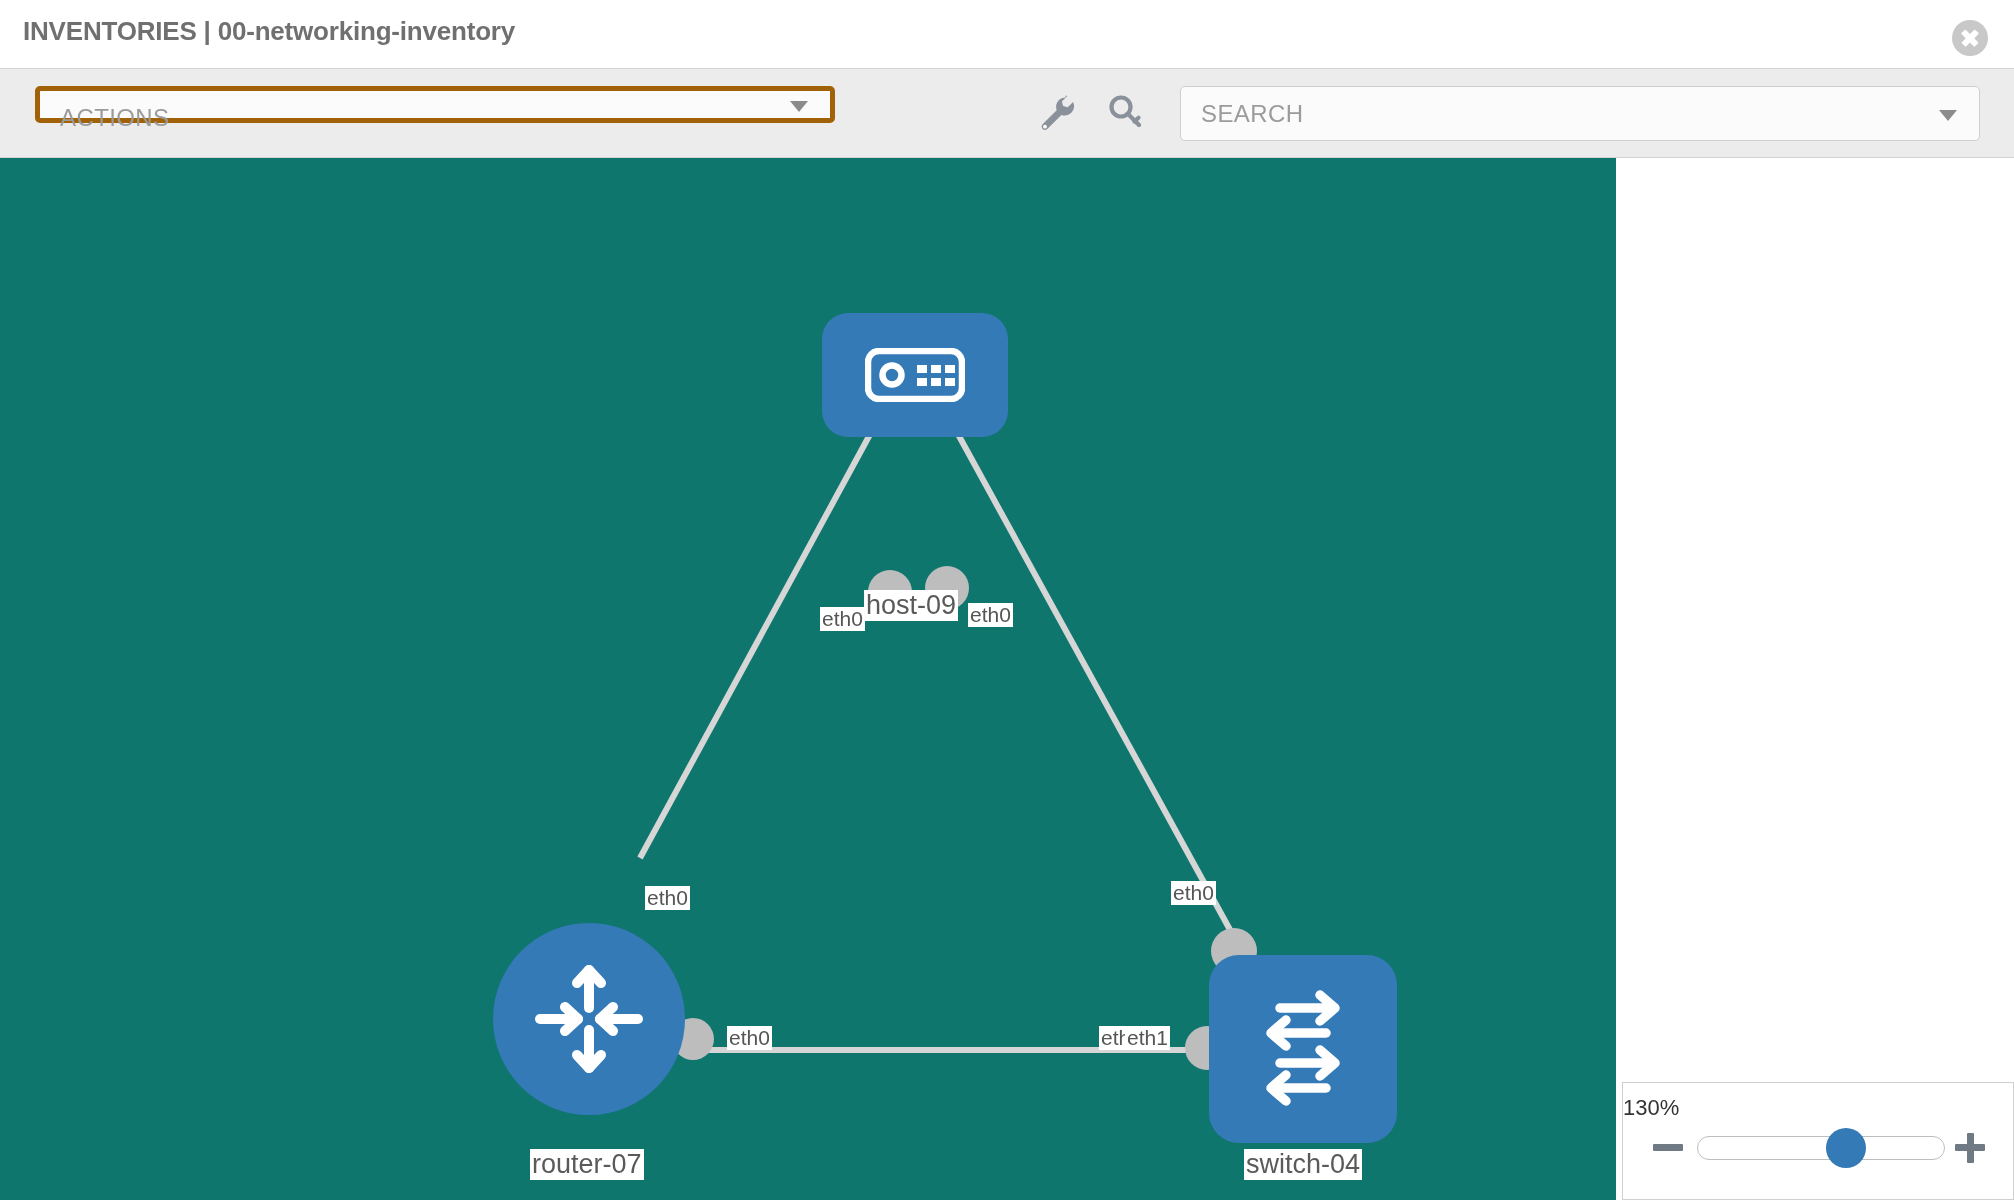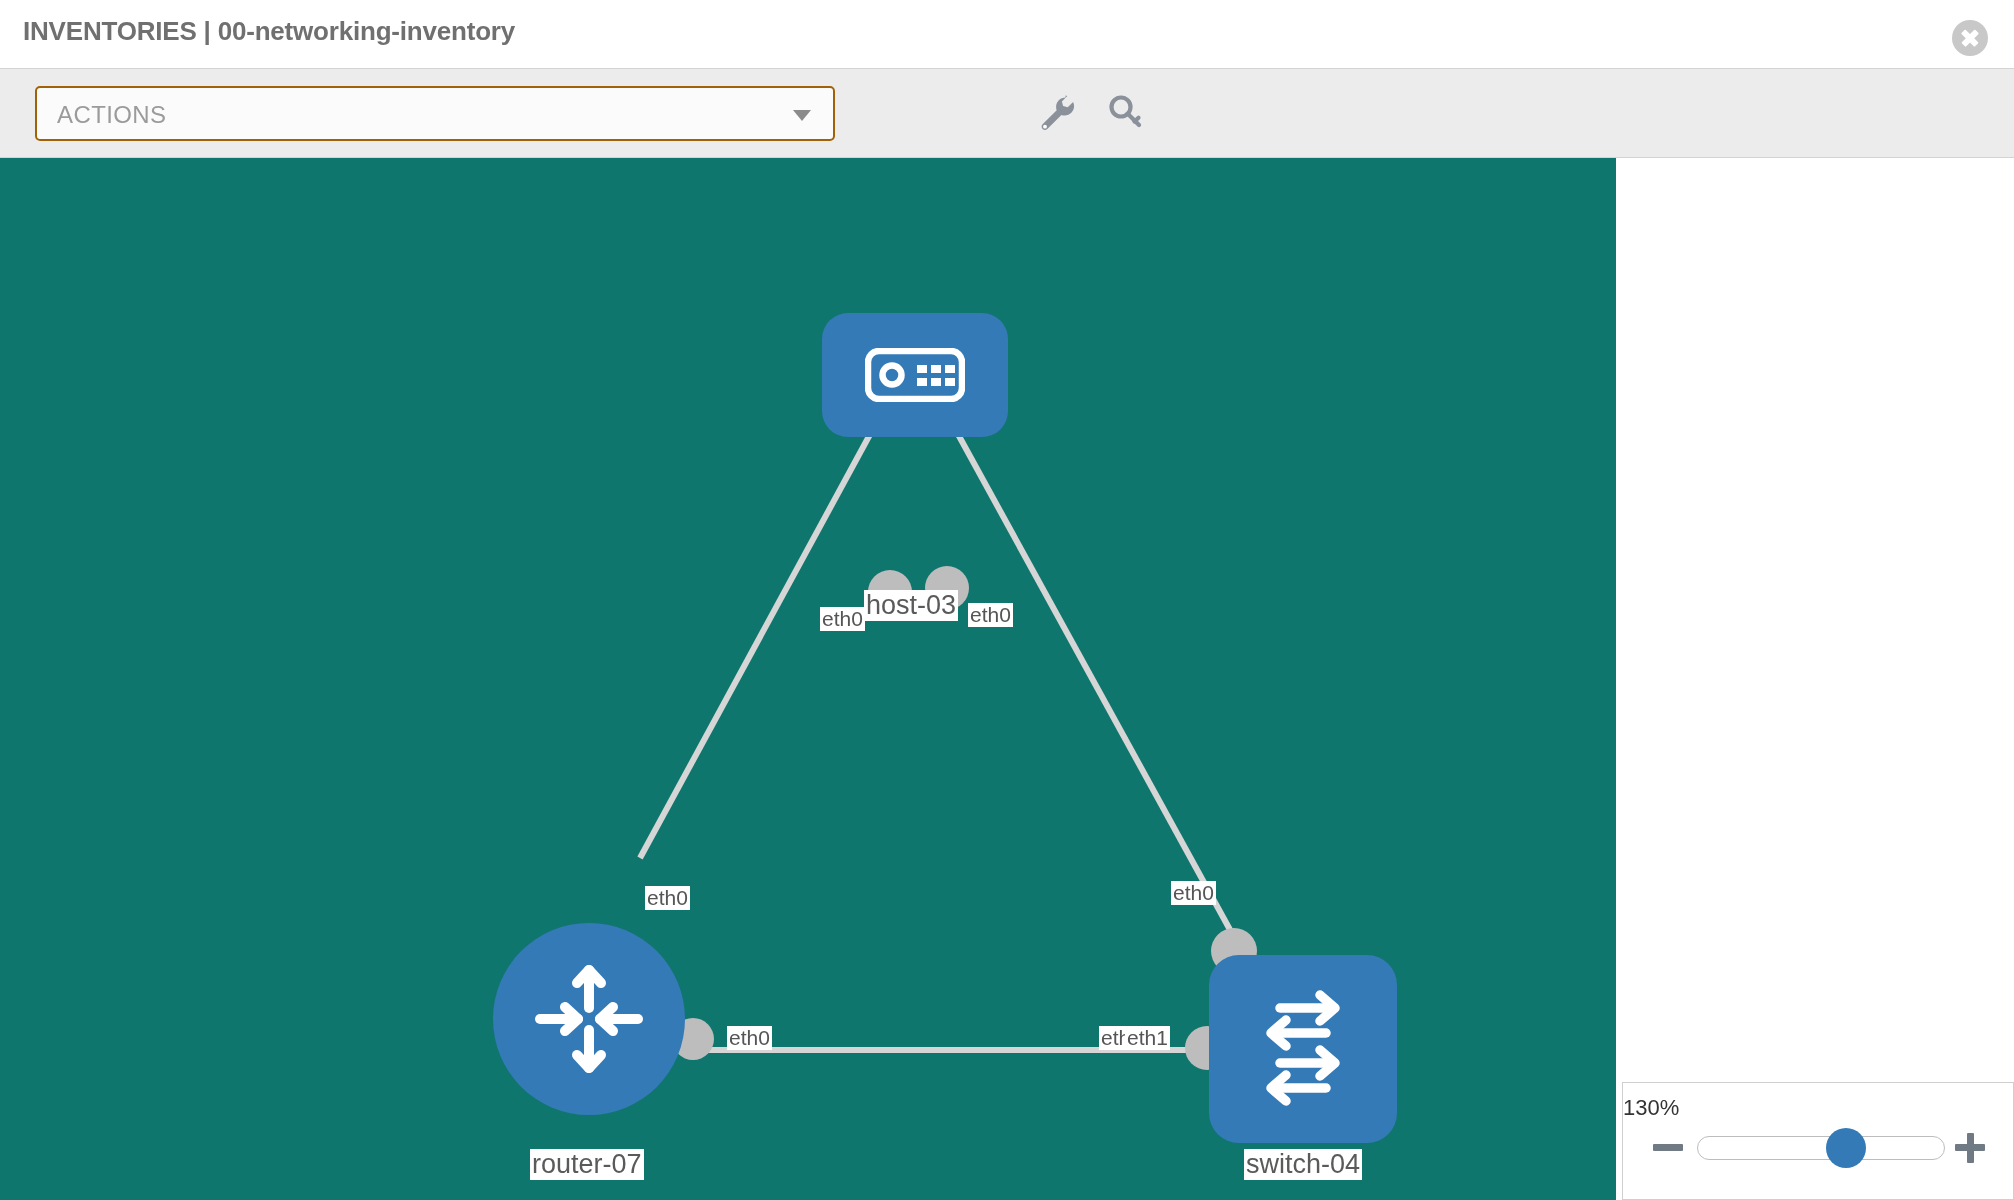--- a/index.html
+++ b/index.html
@@ -43,23 +43,23 @@
   
   .toolbar {
     position: absolute; left: 0; top: 68px;
     width: 2014px; height: 90px;
     background: #ececec;
     border-top: 1px solid #d3d3d3;
     border-bottom: 1px solid #d3d3d3;
   }
   .actions-select {
     position: absolute; left: 35px; top: 17px;
-    width: 800px; height: 55px;
+    width: 800px; height: 37px;
     background: #fbfbfb;
-    border: 2px solid #a16207;
+    border: 5px solid #a16207;
     border-radius: 5px;
   }
   .actions-select .label {
     position: absolute; left: 20px; top: 13px;
     font-size: 24px; color: #9b9b9b;
     letter-spacing: 0.4px;
   }
   .caret {
     position: absolute; right: 22px; top: 50%;
     margin-top: -4px;
@@ -203,20 +203,24 @@
   <div class="tool-icon icon-key">
     <svg width="44" height="44" viewBox="0 0 44 44" aria-hidden="true">
       <g fill="none" stroke="#8a919b" stroke-width="4.2" stroke-linecap="round">
         <circle cx="18" cy="16" r="9.5"></circle>
         <path d="M24.8 22.8 L36 34"></path>
         <path d="M31.5 30.5 L35.5 26.8"></path>
       </g>
     </svg>
   </div>
 
+  <div class="search-box">
+    <span class="label">SEARCH</span>
+    <span class="caret"></span>
+  </div>
 </div>
 
 <div class="canvas">
 
   <svg class="graph-svg" width="2014" height="1042" aria-hidden="true">
 
     <line x1="880" y1="258" x2="640" y2="700" stroke="#d6d6d6" stroke-width="6"></line>
 
     <line x1="948" y1="258" x2="1240" y2="790" stroke="#d6d6d6" stroke-width="6"></line>
 
@@ -236,21 +240,21 @@
         <rect x="66" y="17" width="10" height="8" fill="#ffffff"></rect>
         <rect x="80" y="17" width="10" height="8" fill="#ffffff"></rect>
         <rect x="52" y="30" width="10" height="8" fill="#ffffff"></rect>
         <rect x="66" y="30" width="10" height="8" fill="#ffffff"></rect>
         <rect x="80" y="30" width="10" height="8" fill="#ffffff"></rect>
       </svg>
     </div>
 
     <div class="edge-label" style="left:820px; top:449px;">eth0</div>
     <div class="edge-label" style="left:968px; top:445px;">eth0</div>
-    <div class="node-label" style="left:864px; top:432px;">host-03</div>
+    <div class="node-label" style="left:864px; top:432px;">host-09</div>
   </div>
 
   <div class="node">
     <div class="stub" style="left:672px; top:860px; width:42px; height:42px;"></div>
 
     <div class="node-shape" style="left:493px; top:765px; width:192px; height:192px; border-radius:50%;">
       <svg width="118" height="118" viewBox="0 0 118 118" aria-hidden="true">
         <g stroke="#ffffff" stroke-width="10" stroke-linecap="round" stroke-linejoin="round" fill="none">
 
           <path d="M59 48 V10"></path>

